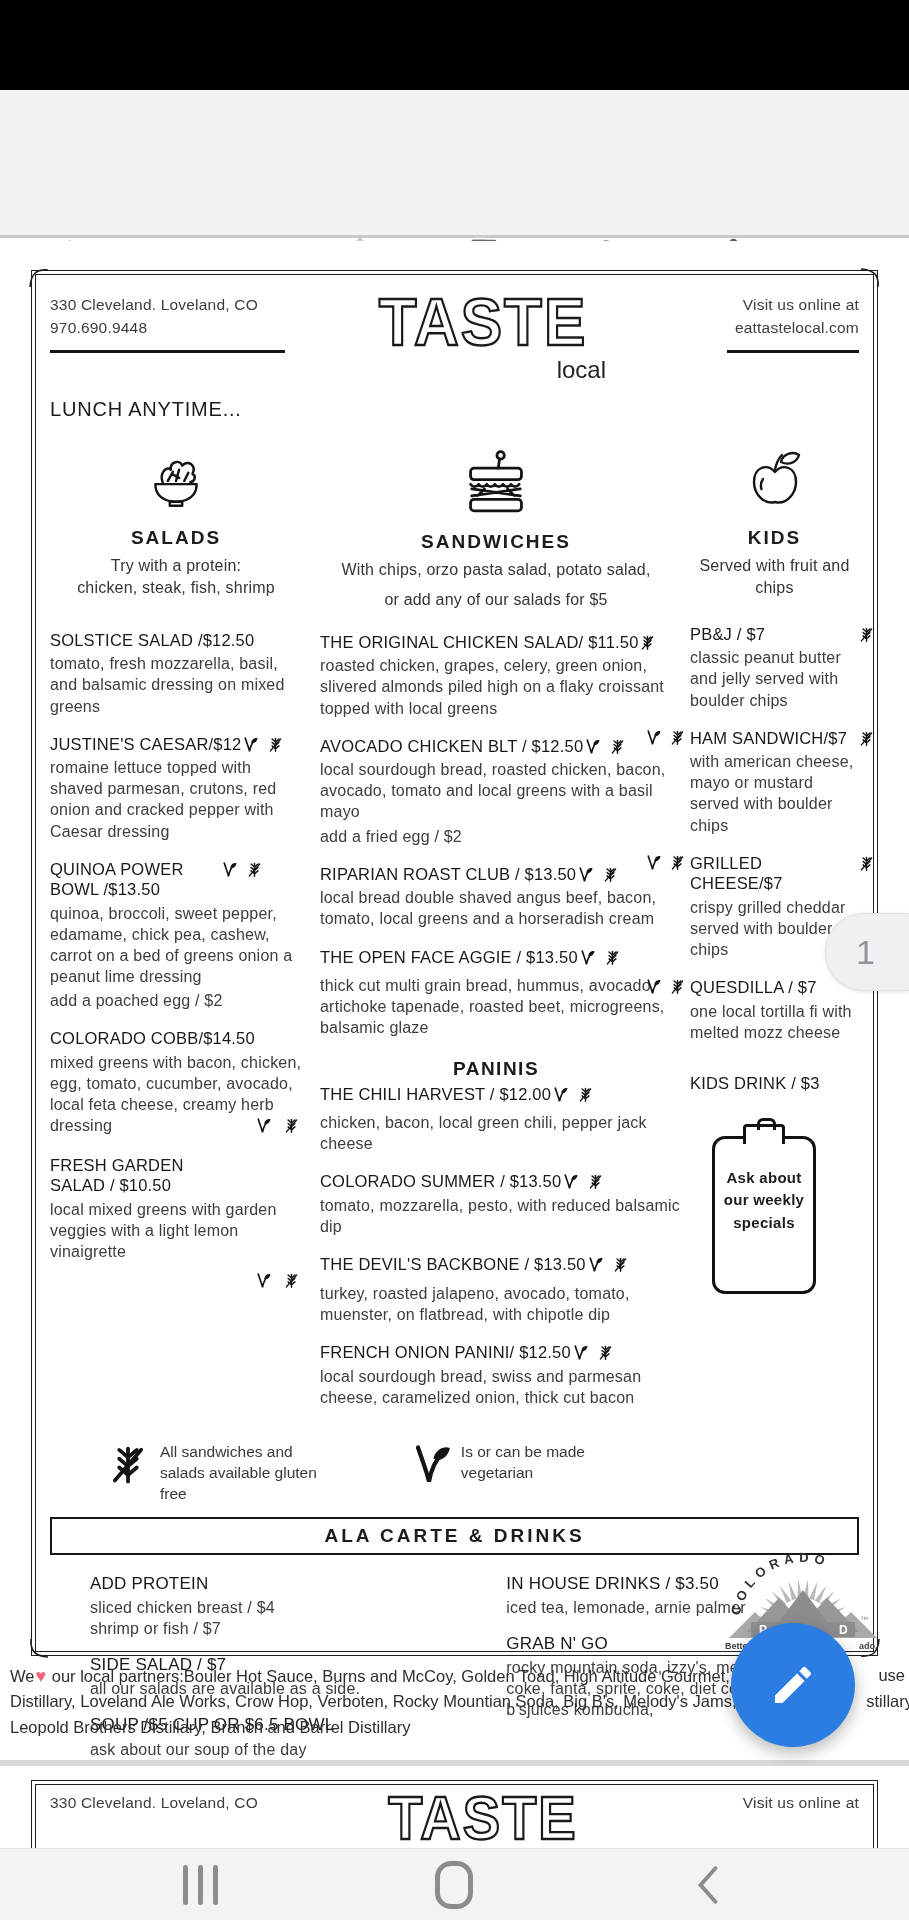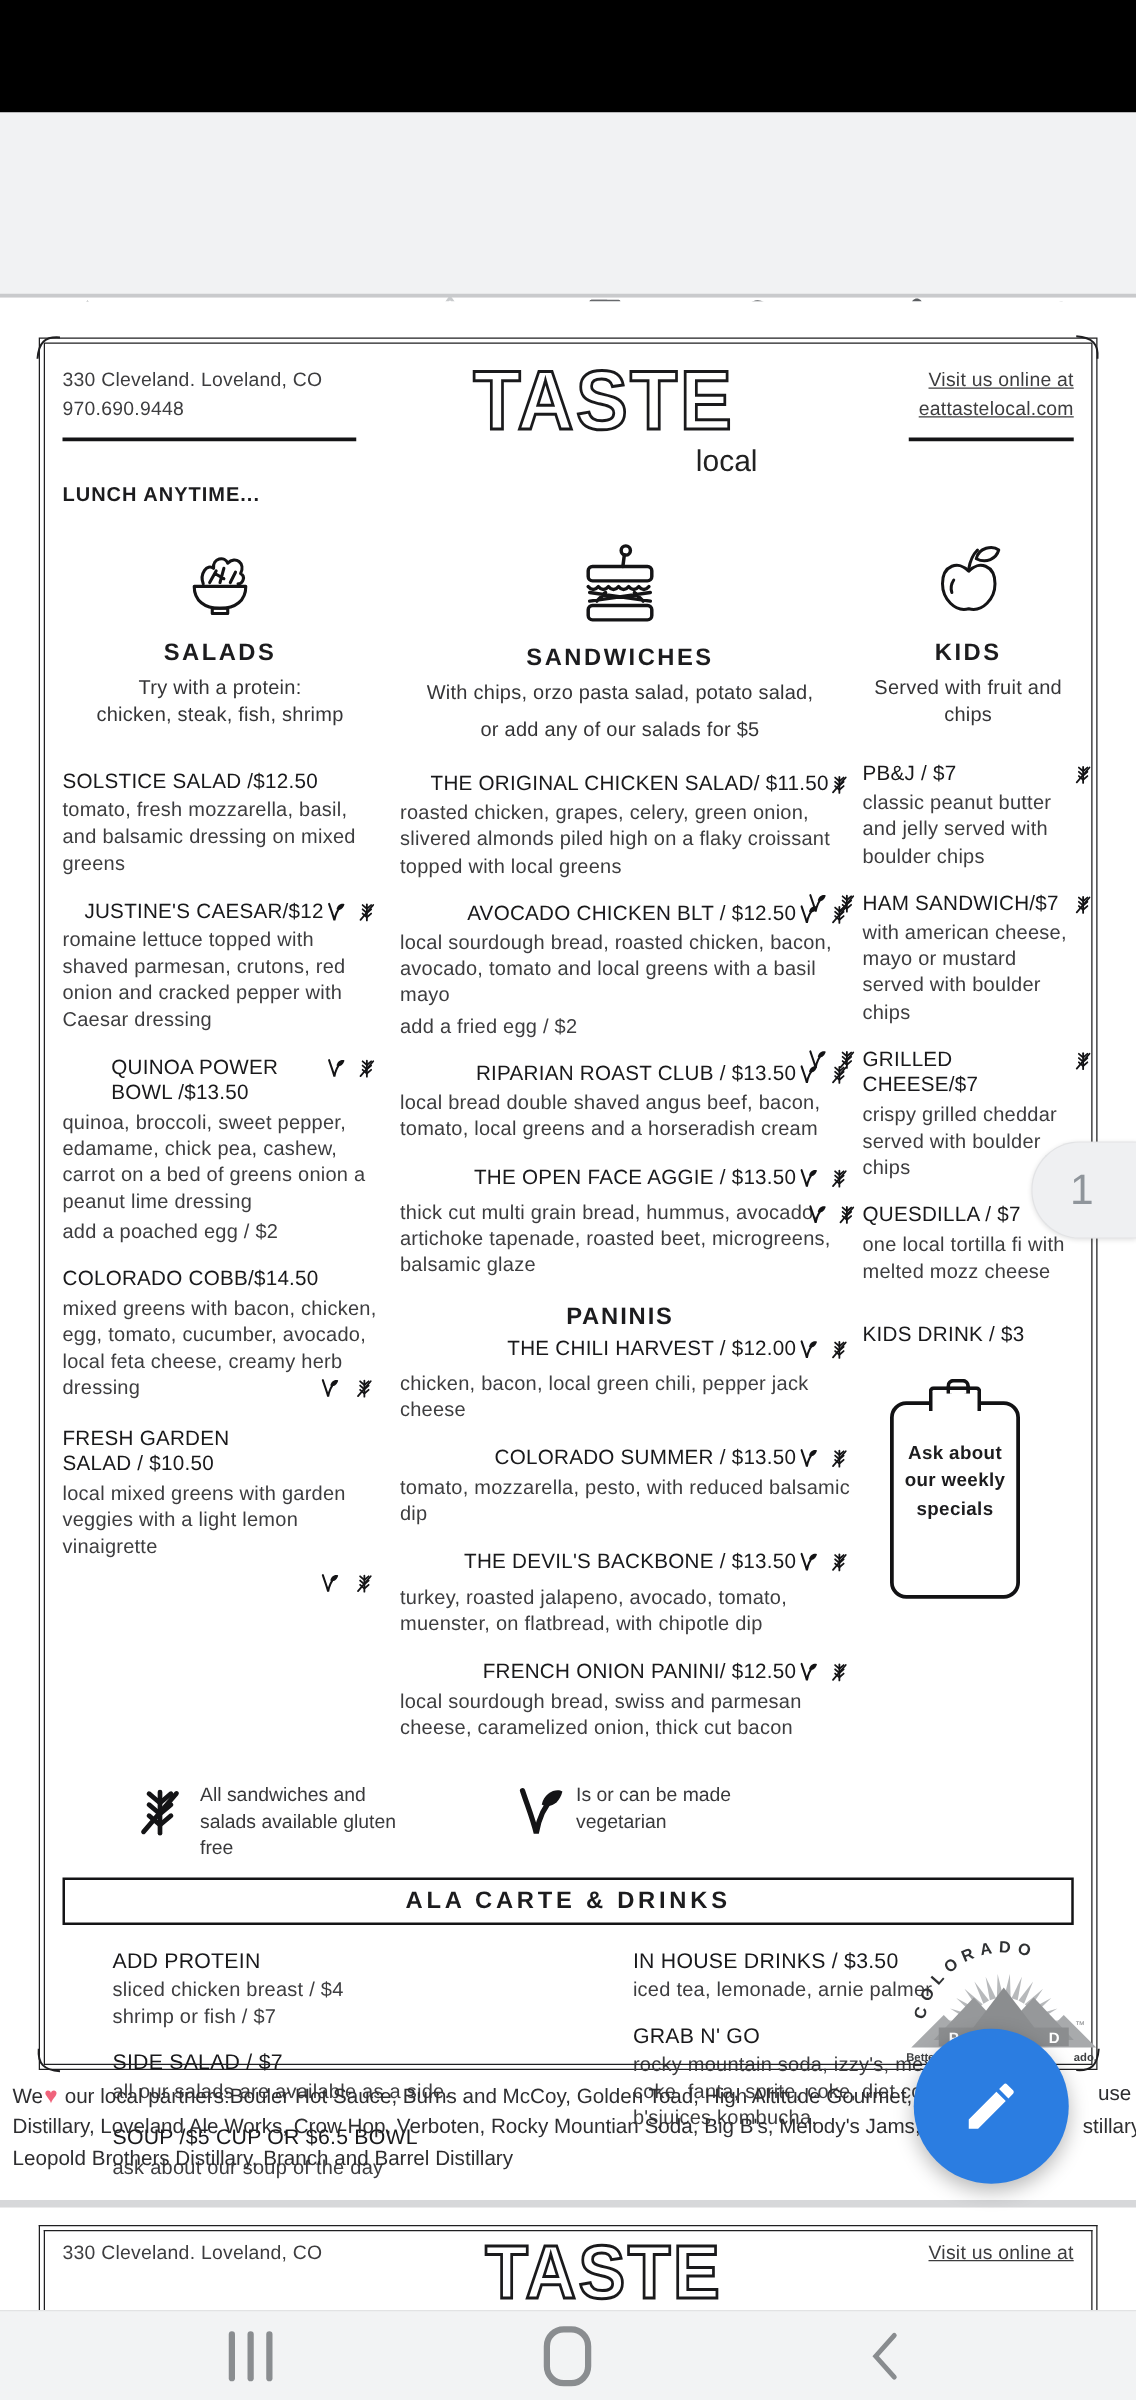--- a/index.html
+++ b/index.html
@@ -18,39 +18,39 @@
   .page::before { content:""; position:absolute; inset:3px; border:1.2px solid #1f1f21; pointer-events:none; }
   .curl { position:absolute; width:22px; height:22px; }
   .curl path { stroke:#1f1f21; stroke-width:1.6; fill:none; }
   .curl.tl { top:-4px; left:-4px; }
   .curl.tr { top:-4px; right:-4px; transform:rotate(90deg); }
   .curl.br { bottom:-4px; right:-4px; transform:rotate(180deg); }
   .curl.bl { bottom:-4px; left:-4px; transform:rotate(270deg); }
 
   .page-head { display:grid; grid-template-columns:252px 1fr 195px; margin-top:8px; }
   .addr, .visit { font-size:15.5px; color:#3d3d3f; line-height:1.5; letter-spacing:.2px; }
-  .visit { text-align:right;text-decoration:underline; }
+  .visit { text-align:right; }
   .rule { height:3.5px; background:#141416; margin-top:10px; }
   .rule-l { width:235px; }
   .rule-r { width:132px; margin-left:auto; }
   .logo-wrap { text-align:center; }
   .logo { font-size:62px; font-weight:700; letter-spacing:2px; line-height:.95;
           color:#fff; -webkit-text-stroke:2.2px #1a1a1c; transform:scaleY(1.08); }
   .logo-sub { text-align:right; padding-right:58px; font-size:24px; color:#222; margin-top:4px; }
-  .tagline { font-size:16px; font-weight:700; letter-spacing:.8px; margin-top:4px; }
+  .tagline { font-size:20px; font-weight:400; letter-spacing:.8px; margin-top:14px; }
 
   .cols { display:grid; grid-template-columns:252px 368px 1fr; column-gap:10px; margin-top:26px; }
   .food-ic { display:flex; justify-content:center; }
   .col-title { text-align:center; font-size:19px; font-weight:700; letter-spacing:2px; margin-top:14px; }
   .col-intro { text-align:center; font-size:16px; color:#353537; line-height:1.4; margin-top:6px; letter-spacing:.2px; }
   .col-intro .sp { margin-top:8px; }
   .item { margin-top:17px; }
   .item-name { font-weight:400; font-size:16.5px; letter-spacing:.2px; color:#19191b; line-height:1.25; }
   .item-desc { font-size:16px; color:#3d3d3f; line-height:1.32; letter-spacing:.2px; margin-top:3px; }
-  .irow { display:flex; justify-content:flex-end; align-items:flex-start; }
+  .irow { display:flex; justify-content:flex-start; align-items:flex-start; }
   .ics { display:flex; gap:9px; flex:0 0 auto; padding-top:2px; }
   .mi { width:17px; height:17px; }
   .ics-after { text-align:right; padding-right:2px; margin-top:-20px; }
   .ics-after .mi { margin-left:8px; }
   .paninis-title { text-align:center; font-size:19px; font-weight:700; letter-spacing:1.5px; margin-top:20px; }
   .col-sand .item { padding-left:8px; }
 
   .kitem { position:relative; margin-top:17px; }
   .kics-left { position:absolute; left:-46px; top:1px; display:flex; gap:8px; }
   .kic-right { position:absolute; right:-16px; top:2px; }

